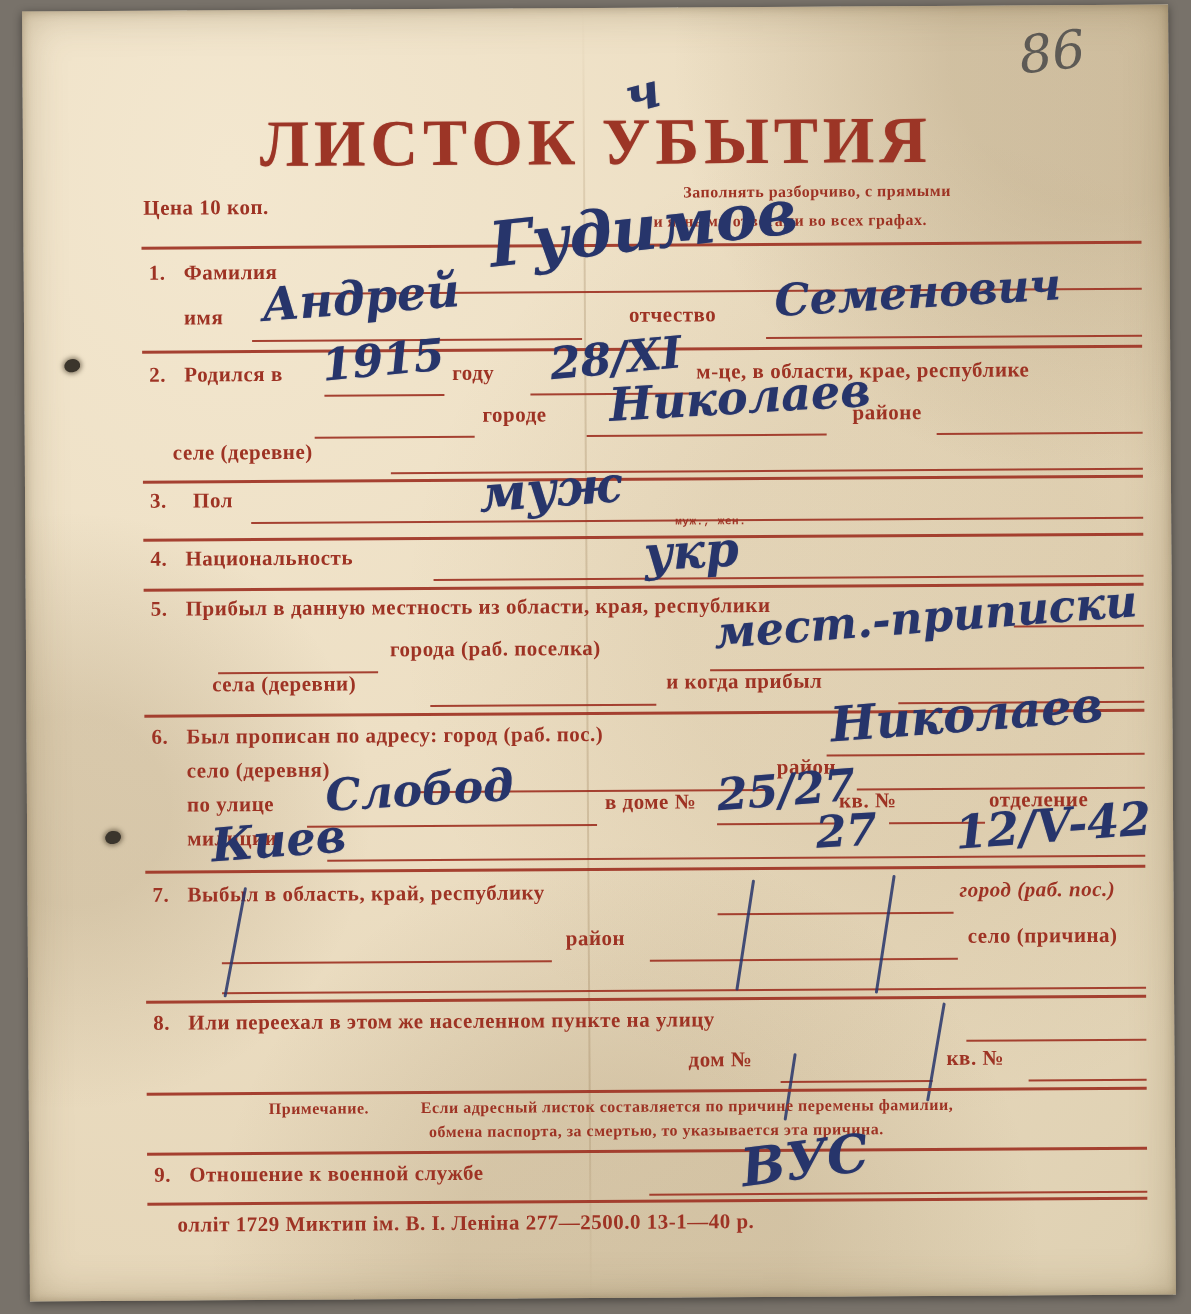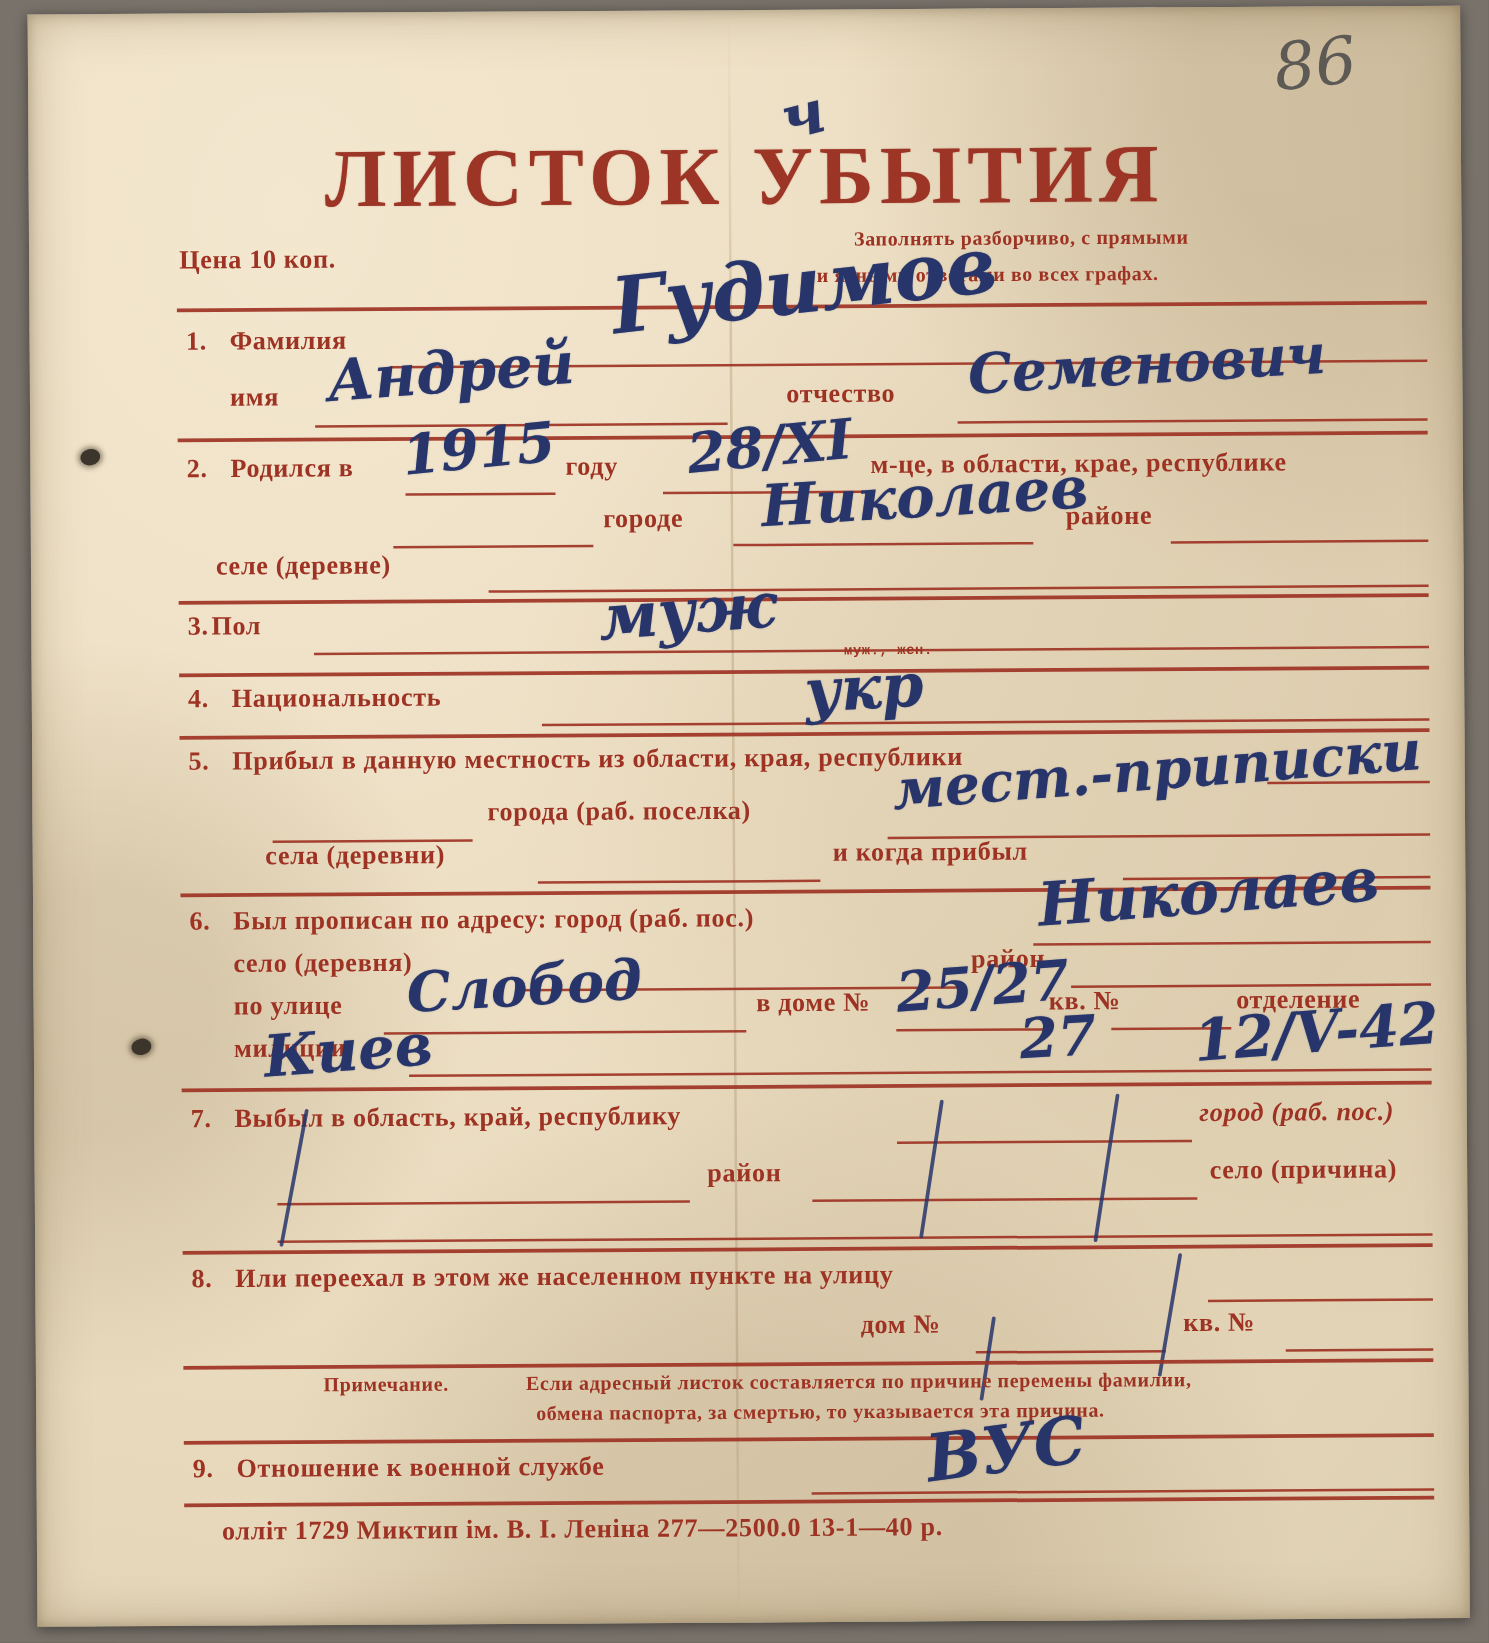--- a/index.html
+++ b/index.html
@@ -182,21 +182,21 @@
     <div class="t lbl" style="left:800px; top:394px;margin-left:28px;">районе</div>
     <div class="rule" style="left:912px; top:427px; width:206px;"></div>
     <div class="hw" style="left:586px; top:370px; font-size:46px; transform:rotate(-3deg);">Николаев</div>
 
     <div class="t lbl" style="left:148px; top:430px;">селе (деревне)</div>
     <div class="rule" style="left:366px; top:463px; width:752px;"></div>
 
     <div class="rule thick" style="left:118px; top:470px; width:1000px;"></div>
 
     <div class="t lbl" style="left:125px; top:478px;">3.</div>
-    <div class="t lbl" style="left:144px; top:478px;">Пол</div>
+    <div class="t lbl" style="left:168px; top:478px;">Пол</div>
     <div class="rule" style="left:226px; top:512px; width:892px;"></div>
     <div class="hw" style="left:456px; top:456px; font-size:50px; transform:rotate(-4deg);">муж</div>
     <div class="t lbl-xs" style="left:650px; top:508px;">муж., жен.</div>
 
     <div class="rule thick" style="left:118px; top:528px; width:1000px;"></div>
 
     <div class="t lbl" style="left:125px; top:536px;">4.</div>
     <div class="t lbl" style="left:160px; top:536px;">Национальность</div>
     <div class="rule" style="left:408px; top:570px; width:710px;"></div>
     <div class="hw" style="left:620px; top:518px; font-size:48px; transform:rotate(-3deg);">укр</div>
@@ -271,21 +271,21 @@
     <div class="t lbl" style="left:660px; top:1040px;">дом №</div>
     <div class="rule" style="left:752px; top:1074px; width:152px;"></div>
     <div class="t lbl" style="left:918px; top:1040px;">кв. №</div>
     <div class="rule" style="left:1000px; top:1074px; width:118px;"></div>
 
     <div class="stroke" style="left:906px; top:996px; width:3px; height:100px; transform:rotate(10deg);"></div>
     <div class="stroke" style="left:760px; top:1046px; width:3px; height:68px; transform:rotate(9deg);"></div>
 
     <div class="rule thick" style="left:118px; top:1082px; width:1000px;"></div>
 
-    <div class="t lbl-sm" style="left:230px; top:1090px;">Примечание.</div>
+    <div class="t lbl-sm" style="left:240px; top:1090px;">Примечание.</div>
     <div class="t lbl-sm" style="left:392px; top:1090px;">Если адресный листок составляется по причине перемены фамилии,</div>
     <div class="t lbl-sm" style="left:400px; top:1114px;">обмена паспорта, за смертью, то указывается эта причина.</div>
 
     <div class="rule thick" style="left:118px; top:1142px; width:1000px;"></div>
 
     <div class="t lbl" style="left:125px; top:1152px;">9.</div>
     <div class="t lbl" style="left:160px; top:1152px;">Отношение к военной службе</div>
     <div class="rule" style="left:620px; top:1186px; width:498px;"></div>
     <div class="hw" style="left:716px; top:1130px; font-size:52px; transform:rotate(-7deg);">ВУС</div>
 

